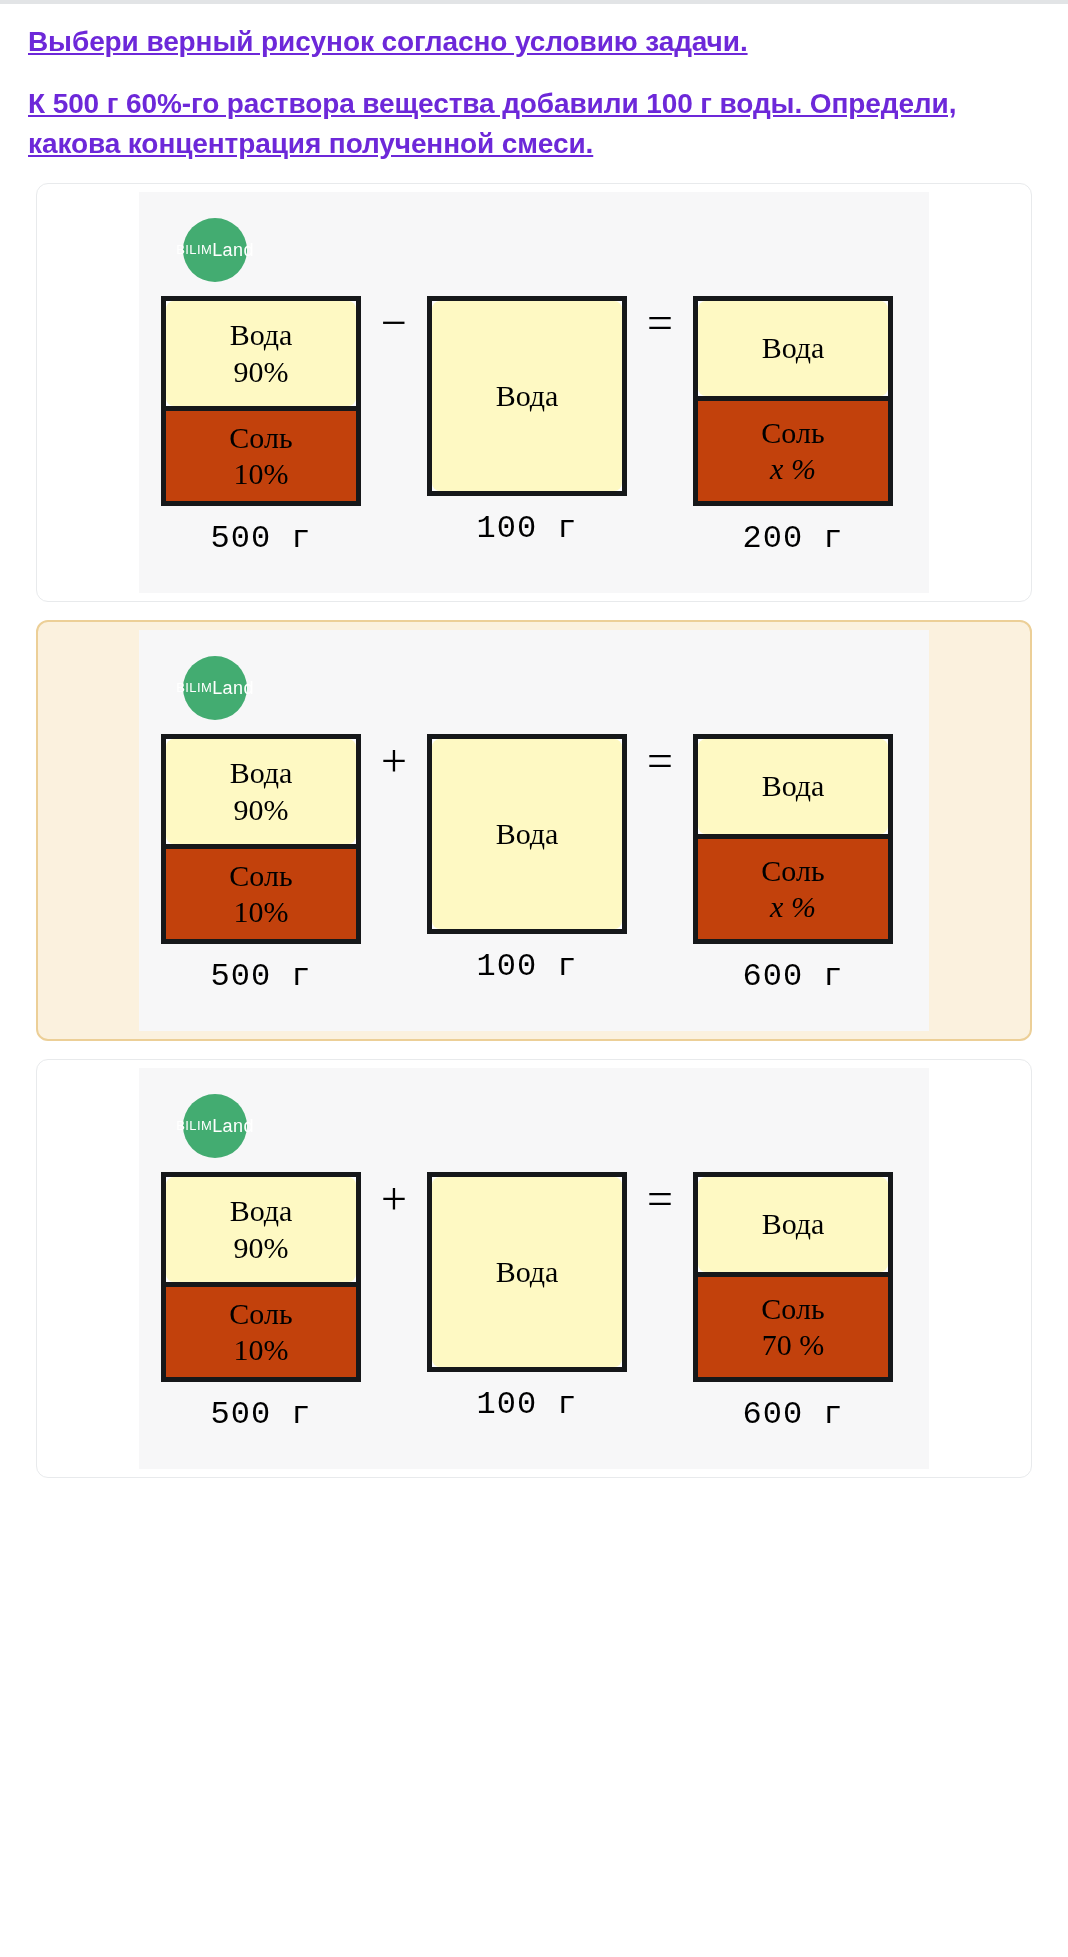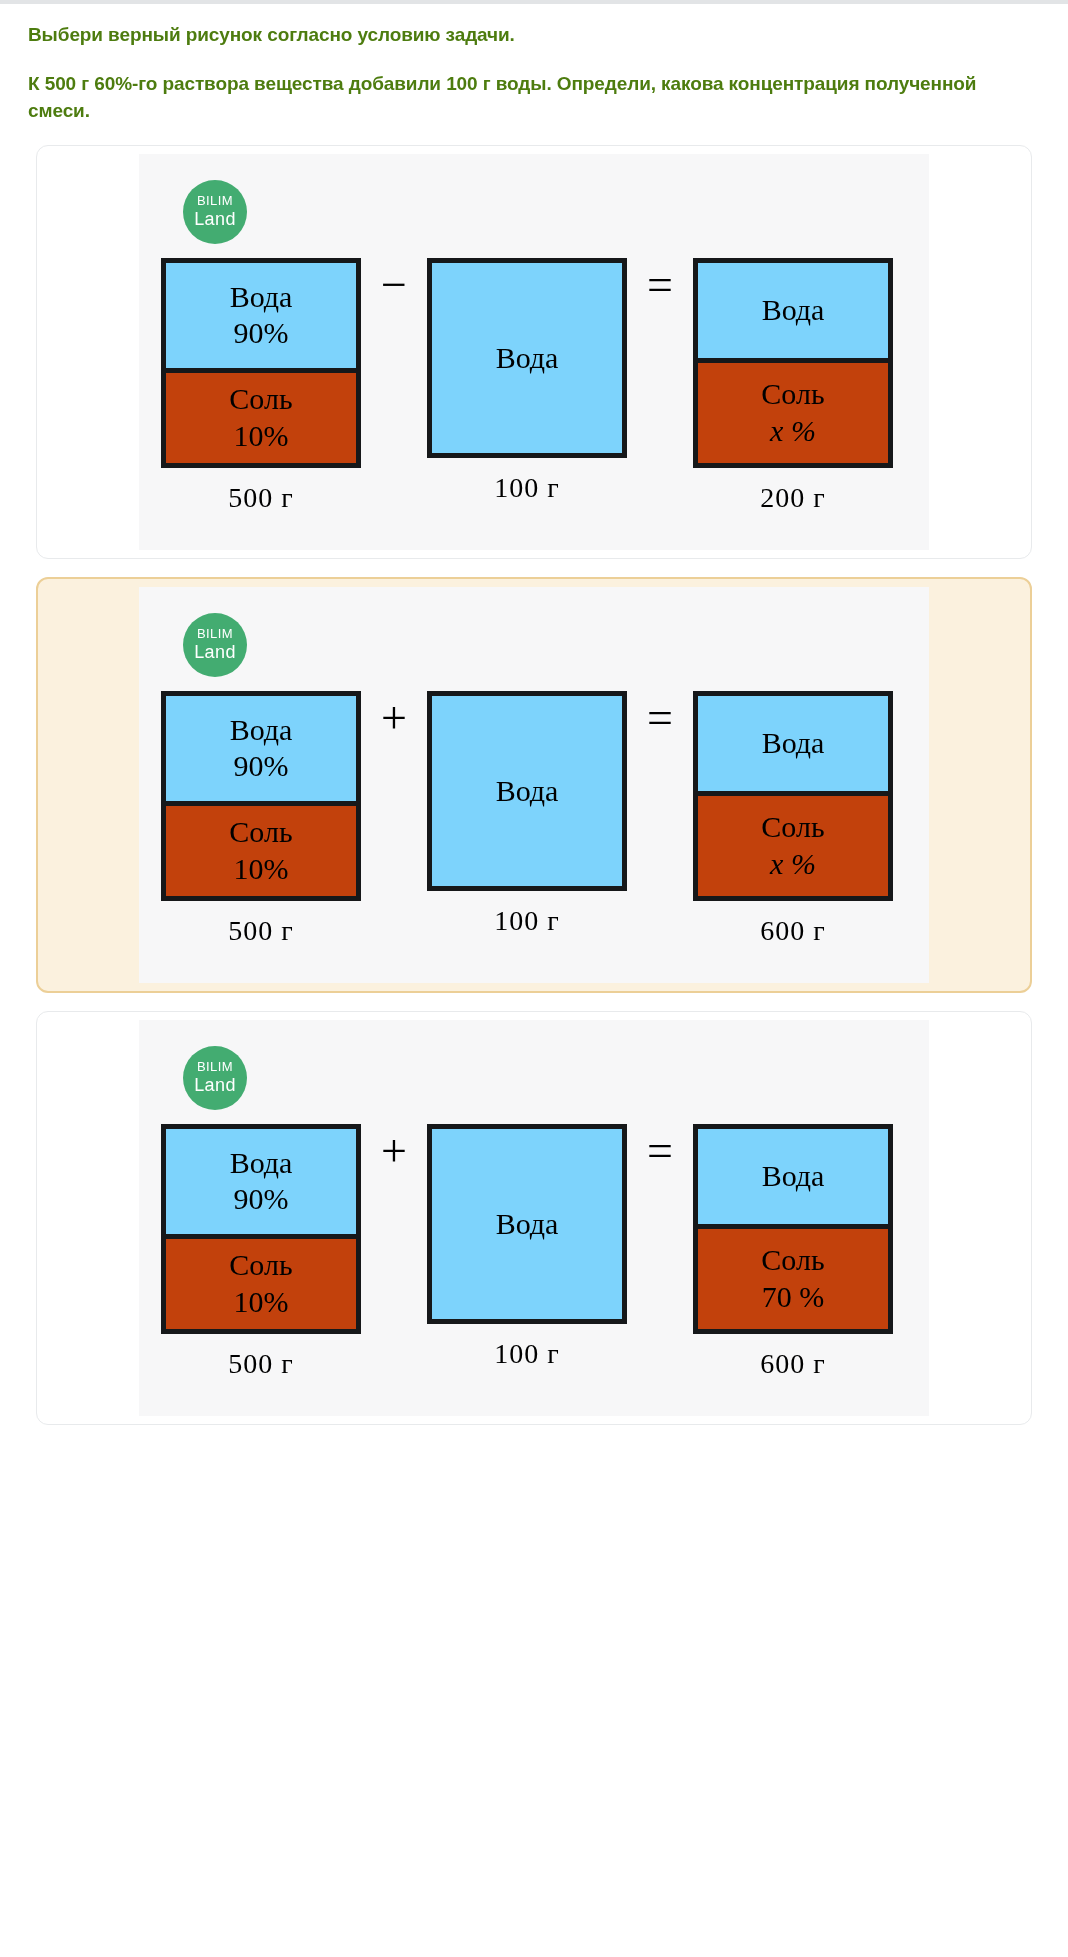--- a/index.html
+++ b/index.html
@@ -12,25 +12,26 @@
 
   .top-rule {
     height: 4px;
     background: #e2e4e6;
     width: 100%;
   }
 
   .question-block { padding: 18px 28px 4px 28px; }
 
   .q-title, .q-body {
-    color: #4d7c0f;
+    color: #6d28d9;
     font-weight: bold;
-    font-size: 19px;
+    font-size: 28px;
     line-height: 1.42;
     letter-spacing: -0.1px;
+    text-decoration: underline;
   }
   .q-title { margin-bottom: 22px; max-width: 900px; }
   .q-body  { margin-bottom: 8px; max-width: 1010px; }
 
   .options { padding: 8px 36px 0 36px; display: flex; flex-direction: column; gap: 18px; }
 
   .option-card {
     border: 1px solid #e8eaec;
     border-radius: 12px;
     background: #ffffff;
@@ -52,21 +53,20 @@
     align-items: flex-start;
   }
 
   .logo {
     width: 64px; height: 64px;
     border-radius: 50%;
     background: #43ac71;
     margin-left: 44px;
     margin-bottom: 14px;
     display: flex;
-    flex-direction: column;
     align-items: center;
     justify-content: center;
     color: #ffffff;
     line-height: 1.15;
   }
   .logo-l1 { font-size: 13px; letter-spacing: 0.4px; }
   .logo-l2 { font-size: 18px; letter-spacing: 0.4px; }
 
   .equation {
     display: flex;
@@ -89,27 +89,27 @@
   .part {
     display: flex;
     flex-direction: column;
     align-items: center;
     justify-content: center;
     font-family: "Liberation Serif", serif;
     font-size: 30px;
     color: #000000;
     line-height: 1.22;
   }
-  .part.water  { background: #7dd3fc; }
+  .part.water  { background: #fef9c3; border-radius: 8px; }
   .part.salt   { background: #c2410c; border-top: 5px solid #16181a; }
 
   .mass-label {
     margin-top: 14px;
-    font-family: Liberation Serif, serif;
-    font-size: 28px;
+    font-family: Liberation Mono, monospace;
+    font-size: 32px;
     color: #000000;
     letter-spacing: 1px;
   }
 
   .operator {
     font-family: "Liberation Serif", serif;
     font-size: 46px;
     color: #000000;
     width: 66px;
     text-align: center;

